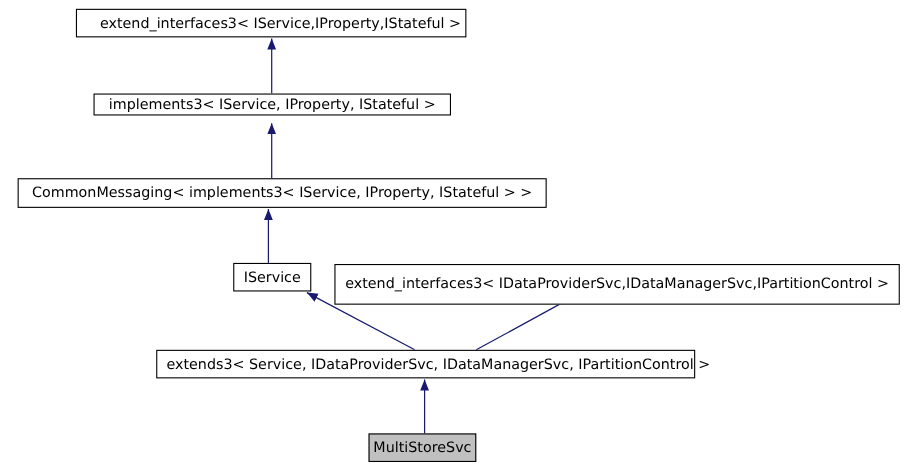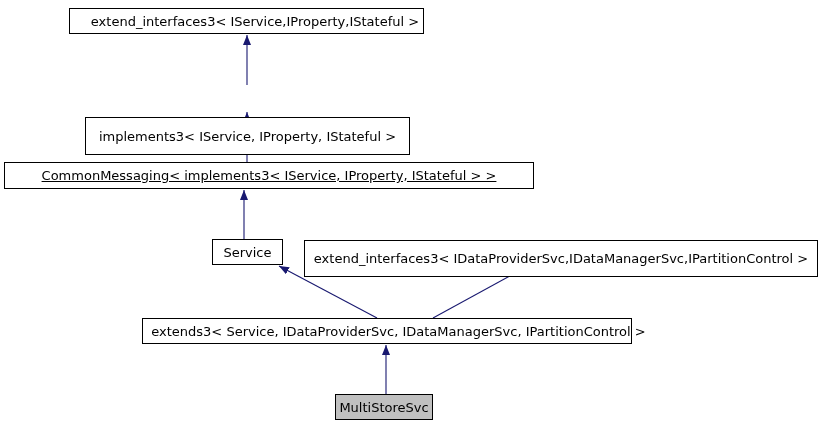--- a/index.html
+++ b/index.html
@@ -50,22 +50,22 @@
     align-items: center;
     justify-content: center;
     white-space: nowrap;
     cursor: pointer;
   }
   .node.highlight {
     background: var(--highlight-fill);
     cursor: default;
   }
   .n0 { left: 69px;  top: 8px;   width: 355px; height: 26px; padding-left: 17px; }
-  .n1 { left: 85px;  top: 85px;  width: 325px; height: 38px; margin-top: 32px; }
-  .n2 { left: 4px;   top: 162px; width: 530px; height: 27px; text-decoration: underline; }
+  .n1 { left: 85px;  top: 85px;  width: 325px; height: 20px; }
+  .n2 { left: 16px;   top: 162px; width: 481px; height: 27px; }
   .n3 { left: 212px; top: 239px; width: 71px;  height: 26px; }
   .n4 { left: 304px; top: 240px; width: 514px; height: 37px; }
   .n5 { left: 142px; top: 318px; width: 490px; height: 26px; padding-left: 23px; }
   .n6 { left: 335px; top: 394px; width: 98px; height: 26px; }
 </style>
 </head>
 <body>
 
 <div class="diagram">
 
@@ -82,21 +82,21 @@
     <line class="edge" x1="433" y1="318" x2="528" y2="266" marker-end="url(#arrowhead)"></line>
     <line class="edge" x1="386" y1="394" x2="386" y2="345" marker-end="url(#arrowhead)"></line>
   </svg>
 
   <div class="node n0">extend_interfaces3&lt; IService,IProperty,IStateful &gt;</div>
 
   <div class="node n1">implements3&lt; IService, IProperty, IStateful &gt;</div>
 
   <div class="node n2">CommonMessaging&lt; implements3&lt; IService, IProperty, IStateful &gt; &gt;</div>
 
-  <div class="node n3">Service</div>
+  <div class="node n3">IService</div>
 
   <div class="node n4">extend_interfaces3&lt; IDataProviderSvc,IDataManagerSvc,IPartitionControl &gt;</div>
 
   <div class="node n5">extends3&lt; Service, IDataProviderSvc, IDataManagerSvc, IPartitionControl &gt;</div>
 
   <div class="node n6 highlight">MultiStoreSvc</div>
 
 </div>
 
 </body></html>

